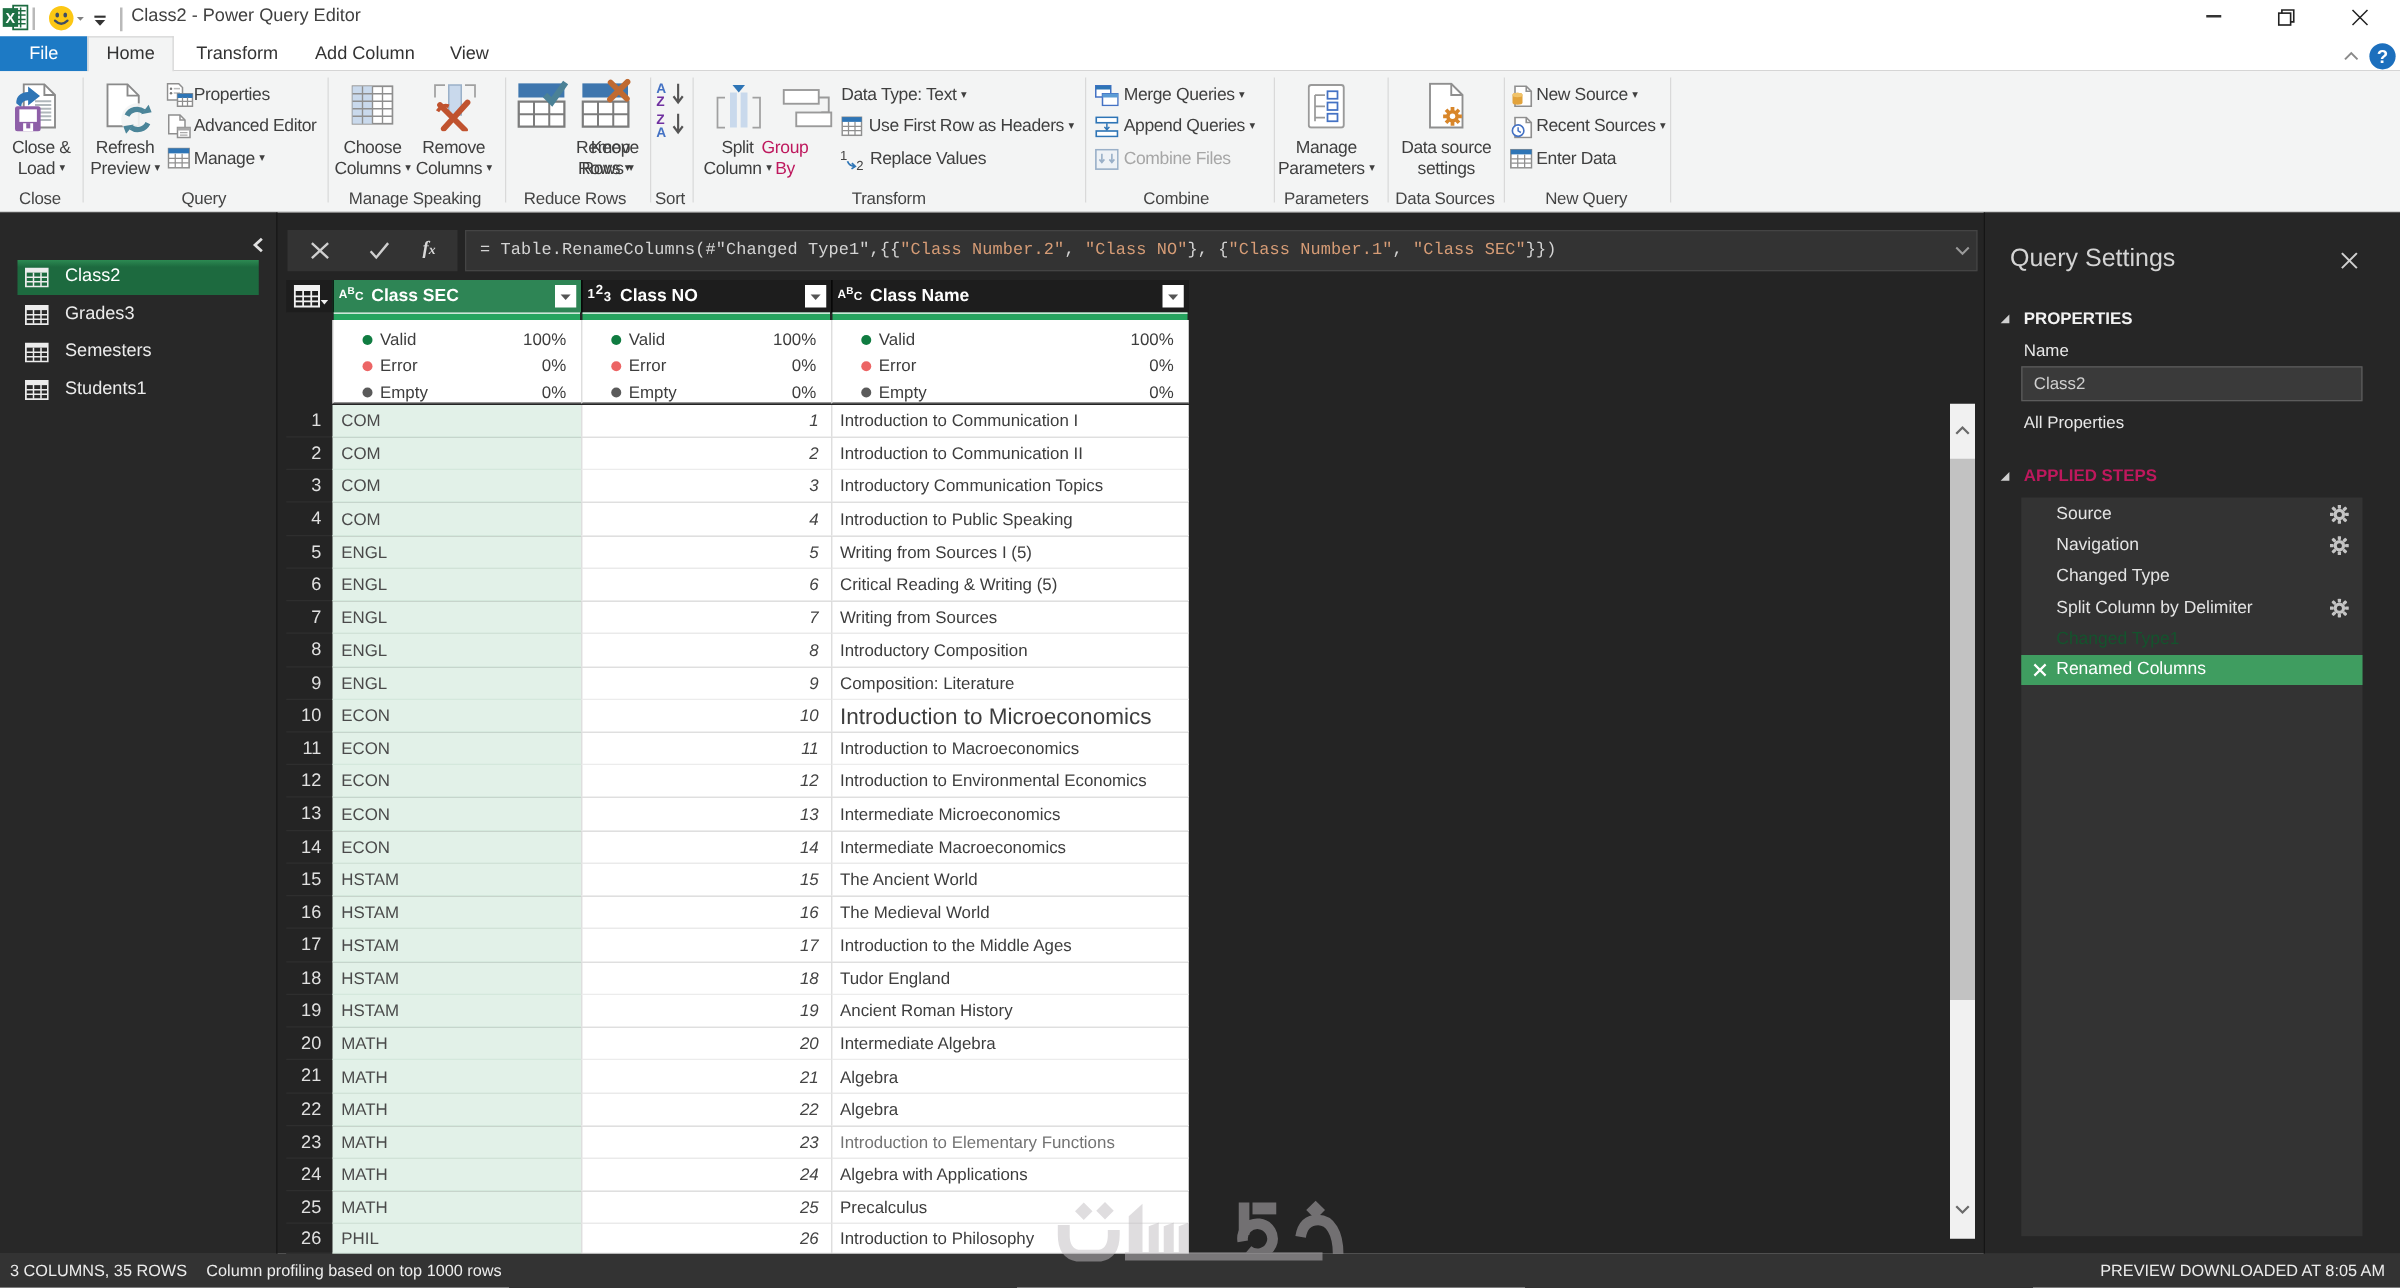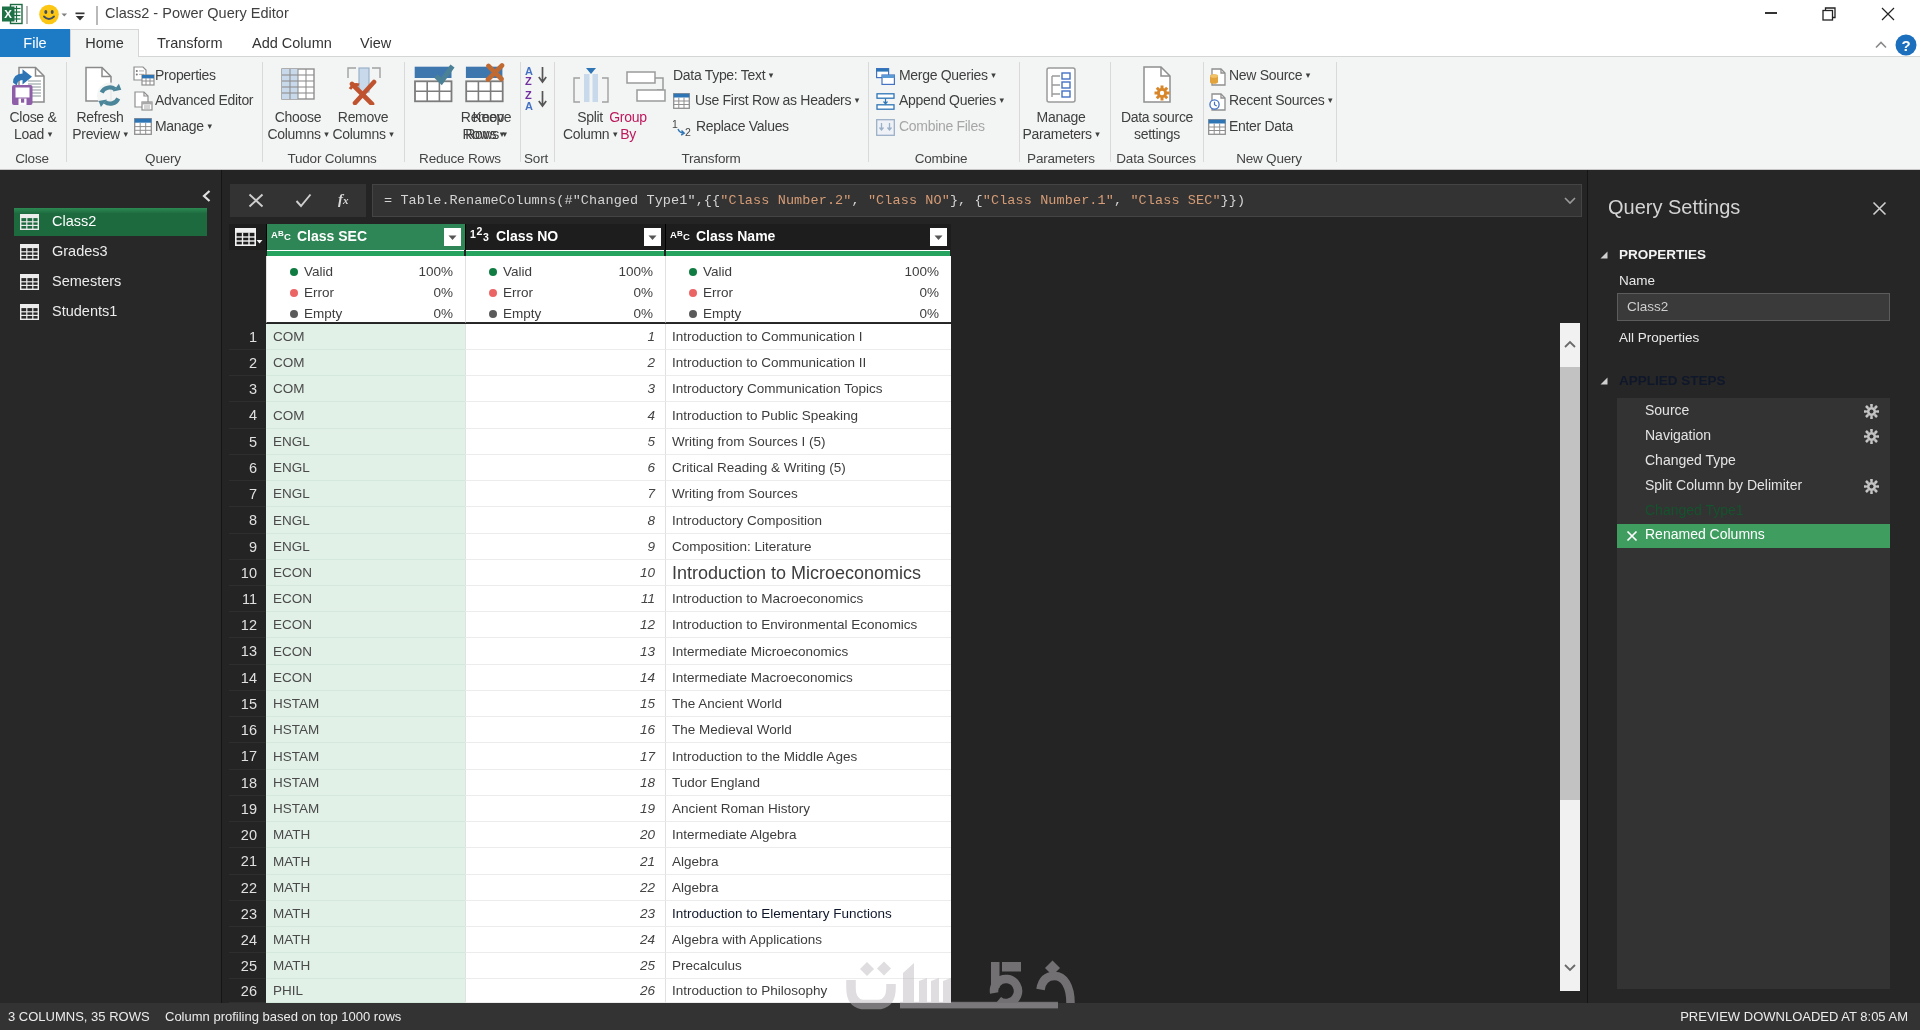--- a/index.html
+++ b/index.html
@@ -63,21 +63,21 @@
 <div class="t" style="left:404px;top:5px;width:1px;height:100px;background:#d9d9d9"></div>
 <div class="t" style="left:520px;top:5px;width:1px;height:100px;background:#d9d9d9"></div>
 <div class="t" style="left:554px;top:5px;width:1px;height:100px;background:#d9d9d9"></div>
 <div class="t" style="left:868px;top:5px;width:1px;height:100px;background:#d9d9d9"></div>
 <div class="t" style="left:1019px;top:5px;width:1px;height:100px;background:#d9d9d9"></div>
 <div class="t" style="left:1110px;top:5px;width:1px;height:100px;background:#d9d9d9"></div>
 <div class="t" style="left:1203px;top:5px;width:1px;height:100px;background:#d9d9d9"></div>
 <div class="t" style="left:1336px;top:5px;width:1px;height:100px;background:#d9d9d9"></div>
 <div class="t" style="left:-68px;top:94px;width:200px;text-align:center;font-size:13.5px;letter-spacing:-0.2px;color:#444;">Close</div>
 <div class="t" style="left:63px;top:94px;width:200px;text-align:center;font-size:13.5px;letter-spacing:-0.2px;color:#444;">Query</div>
-<div class="t" style="left:232px;top:94px;width:200px;text-align:center;font-size:13.5px;letter-spacing:-0.2px;color:#444;">Tudor Columns</div>
+<div class="t" style="left:232px;top:94px;width:200px;text-align:center;font-size:13.5px;letter-spacing:-0.2px;color:#444;">Manage Speaking</div>
 <div class="t" style="left:360px;top:94px;width:200px;text-align:center;font-size:13.5px;letter-spacing:-0.2px;color:#444;">Reduce Rows</div>
 <div class="t" style="left:436px;top:94px;width:200px;text-align:center;font-size:13.5px;letter-spacing:-0.2px;color:#444;">Sort</div>
 <div class="t" style="left:611px;top:94px;width:200px;text-align:center;font-size:13.5px;letter-spacing:-0.2px;color:#444;">Transform</div>
 <div class="t" style="left:841px;top:94px;width:200px;text-align:center;font-size:13.5px;letter-spacing:-0.2px;color:#444;">Combine</div>
 <div class="t" style="left:961px;top:94px;width:200px;text-align:center;font-size:13.5px;letter-spacing:-0.2px;color:#444;">Parameters</div>
 <div class="t" style="left:1056px;top:94px;width:200px;text-align:center;font-size:13.5px;letter-spacing:-0.2px;color:#444;">Data Sources</div>
 <div class="t" style="left:1169px;top:94px;width:200px;text-align:center;font-size:13.5px;letter-spacing:-0.2px;color:#444;">New Query</div>
 </div>
 <svg class="abs" style="left:8px;top:64px" width="40" height="42" viewBox="0 0 40 42">
 <path d="M11 3.5 H27.5 L36 12 V38 H11 z" fill="#fff" stroke="#8a8a8a" stroke-width="1.5"></path>
@@ -593,21 +593,21 @@
 <div class="t" style="left:273px;top:875px;font-size:13.5px;color:#4a4a4a;line-height:26px;">MATH</div>
 <div class="t" style="left:465px;top:875px;width:190px;text-align:right;font-style:italic;font-size:13.5px;color:#444;line-height:26px;">22</div>
 <div class="t" style="left:672px;top:875px;font-size:13.5px;color:#3d3d3d;line-height:26px;">Algebra</div>
 <div class="abs" style="left:229px;top:901px;width:37px;height:26px;border-bottom:1px solid #2e2e2e;"></div>
 <div class="t" style="left:229px;top:901px;width:28px;height:26px;text-align:right;font-size:14.5px;color:#e0e0e0;line-height:26px;">23</div>
 <div class="abs" style="left:266px;top:901px;width:199px;height:26px;background:#e2f1e8;border-bottom:1px solid #d4e8dc;"></div>
 <div class="abs" style="left:465px;top:901px;width:200px;height:26px;background:#fff;border-bottom:1px solid #ececec;border-left:1px solid #e1e1e1;"></div>
 <div class="abs" style="left:665px;top:901px;width:286px;height:26px;background:#fff;border-bottom:1px solid #ececec;border-left:1px solid #e1e1e1;"></div>
 <div class="t" style="left:273px;top:901px;font-size:13.5px;color:#4a4a4a;line-height:26px;">MATH</div>
 <div class="t" style="left:465px;top:901px;width:190px;text-align:right;font-style:italic;font-size:13.5px;color:#444;line-height:26px;">23</div>
-<div class="t" style="left:672px;top:901px;font-size:13.5px;color:#0f172a;line-height:26px;">Introduction to Elementary Functions</div>
+<div class="t" style="left:672px;top:901px;font-size:13.5px;color:#737373;line-height:26px;">Introduction to Elementary Functions</div>
 <div class="abs" style="left:229px;top:927px;width:37px;height:26px;border-bottom:1px solid #2e2e2e;"></div>
 <div class="t" style="left:229px;top:927px;width:28px;height:26px;text-align:right;font-size:14.5px;color:#e0e0e0;line-height:26px;">24</div>
 <div class="abs" style="left:266px;top:927px;width:199px;height:26px;background:#e2f1e8;border-bottom:1px solid #d4e8dc;"></div>
 <div class="abs" style="left:465px;top:927px;width:200px;height:26px;background:#fff;border-bottom:1px solid #ececec;border-left:1px solid #e1e1e1;"></div>
 <div class="abs" style="left:665px;top:927px;width:286px;height:26px;background:#fff;border-bottom:1px solid #ececec;border-left:1px solid #e1e1e1;"></div>
 <div class="t" style="left:273px;top:927px;font-size:13.5px;color:#4a4a4a;line-height:26px;">MATH</div>
 <div class="t" style="left:465px;top:927px;width:190px;text-align:right;font-style:italic;font-size:13.5px;color:#444;line-height:26px;">24</div>
 <div class="t" style="left:672px;top:927px;font-size:13.5px;color:#3d3d3d;line-height:26px;">Algebra with Applications</div>
 <div class="abs" style="left:229px;top:953px;width:37px;height:26px;border-bottom:1px solid #2e2e2e;"></div>
 <div class="t" style="left:229px;top:953px;width:28px;height:26px;text-align:right;font-size:14.5px;color:#e0e0e0;line-height:26px;">25</div>
@@ -641,21 +641,21 @@
 <path d="M8.5 1.5 L8.5 8.5 L1.5 8.5 z" fill="#d0d0d0"></path>
 </svg>
 <div class="t" style="left:1619px;top:247px;font-size:13.5px;font-weight:bold;color:#f2f2f2;">PROPERTIES</div>
 <div class="t" style="left:1619px;top:273px;font-size:13.5px;color:#e8e8e8;">Name</div>
 <div class="abs" style="left:1617px;top:293px;width:273px;height:28px;background:#3a3a3a;border:1px solid #5c5c5c;"></div>
 <div class="t" style="left:1627px;top:299px;font-size:13.5px;color:#cfcfcf;">Class2</div>
 <div class="t" style="left:1619px;top:330px;font-size:13.5px;color:#e8e8e8;">All Properties</div>
 <svg class="abs" style="left:1599px;top:376px" width="10" height="10" viewBox="0 0 10 10">
 <path d="M8.5 1.5 L8.5 8.5 L1.5 8.5 z" fill="#d0d0d0"></path>
 </svg>
-<div class="t" style="left:1619px;top:373px;font-size:13.5px;font-weight:bold;color:#0f172a;">APPLIED STEPS</div>
+<div class="t" style="left:1619px;top:373px;font-size:13.5px;font-weight:bold;color:#be185d;">APPLIED STEPS</div>
 <div class="abs" style="left:1617px;top:398px;width:273px;height:591px;background:#333333;"></div>
 <div class="t" style="left:1645px;top:402px;font-size:14px;color:#e4e4e4;">Source</div>
 <svg class="abs" style="left:1864px;top:404px" width="15" height="15" viewBox="0 0 15 15">
 <g fill="#c4c4c4">
 <circle cx="7.5" cy="7.5" r="4.6"></circle>
 <rect x="6.2" y="-0.4" width="2.6" height="3.4" rx="0.8" transform="rotate(0 7.5 7.5)"></rect>
         <rect x="6.2" y="-0.4" width="2.6" height="3.4" rx="0.8" transform="rotate(45 7.5 7.5)"></rect>
         <rect x="6.2" y="-0.4" width="2.6" height="3.4" rx="0.8" transform="rotate(90 7.5 7.5)"></rect>
         <rect x="6.2" y="-0.4" width="2.6" height="3.4" rx="0.8" transform="rotate(135 7.5 7.5)"></rect>
         <rect x="6.2" y="-0.4" width="2.6" height="3.4" rx="0.8" transform="rotate(180 7.5 7.5)"></rect>

